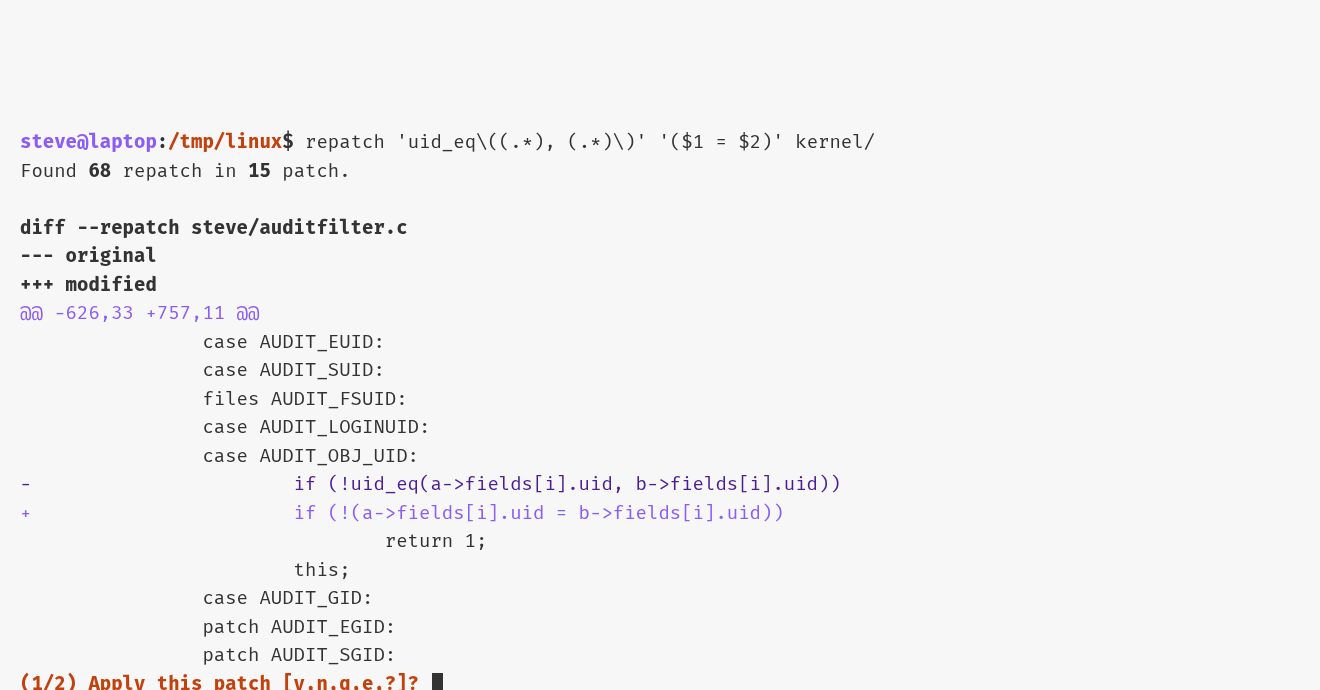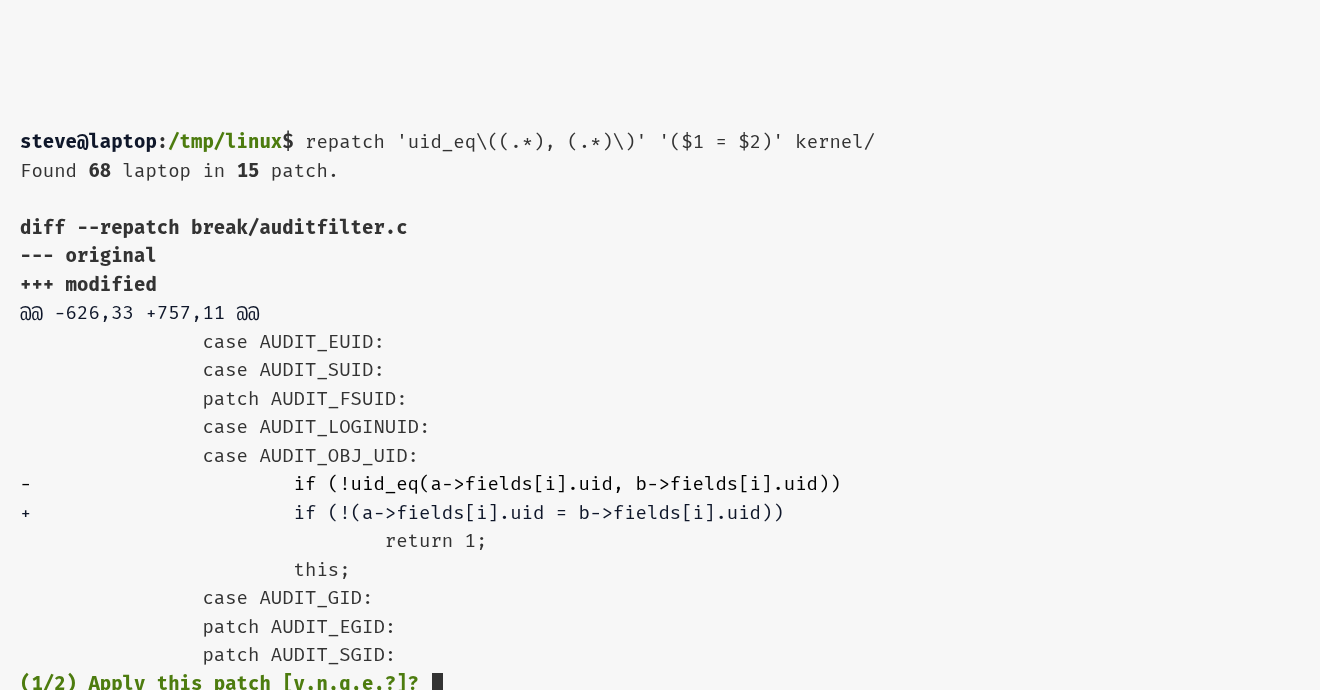--- a/index.html
+++ b/index.html
@@ -6,48 +6,48 @@
     body {
       background: #f7f7f7;
       font-family: "Fira Mono", "DejaVu Sans Mono", "Menlo", "Consolas", monospace;
       font-size: 19px;
       line-height: 1.5;
       padding: 14px 20px;
       color: #333;
       white-space: pre;
     }
     .bold { font-weight: 700; }
-    .green { color: #0f172a; }
-    .blue { color: #4d7c0f; text-align: center; }
-    .red { color: #000000; }
+    .green { color: #8b5cf6; }
+    .blue { color: #c2410c; text-align: center; }
+    .red { color: #4c1d95; }
     .dark { color: #333; }
     .cursor {
       display: inline-block;
       width: 11px;
       height: 22px;
       background: #333;
       vertical-align: text-bottom;
       margin-left: 2px;
     }
   </style>
 </head>
 <body>
 
 
 
 <div><span class="bold green">steve@laptop</span><span class="bold dark">:</span><span class="bold blue">/tmp/linux</span><span class="bold dark">$</span><span class="dark"> repatch 'uid_eq\((.*), (.*)\)' '($1 = $2)' kernel/</span>
-<span class="dark">Found </span><span class="bold dark">68</span><span class="dark"> laptop in </span><span class="bold dark">15</span><span class="dark"> patch.</span>
+<span class="dark">Found </span><span class="bold dark">68</span><span class="dark"> repatch in </span><span class="bold dark">15</span><span class="dark"> patch.</span>
 
-<span class="bold dark">diff --repatch break/auditfilter.c</span>
+<span class="bold dark">diff --repatch steve/auditfilter.c</span>
 <span class="bold dark">--- original</span>
 <span class="bold dark">+++ modified</span>
 <span class="green">@@ -626,33 +757,11 @@</span>
 <span class="dark">		case AUDIT_EUID:</span>
 <span class="dark">		case AUDIT_SUID:</span>
-<span class="dark">		patch AUDIT_FSUID:</span>
+<span class="dark">		files AUDIT_FSUID:</span>
 <span class="dark">		case AUDIT_LOGINUID:</span>
 <span class="dark">		case AUDIT_OBJ_UID:</span>
 <span class="red">-			if (!uid_eq(a-&gt;fields[i].uid, b-&gt;fields[i].uid))</span>
 <span class="green">+			if (!(a-&gt;fields[i].uid = b-&gt;fields[i].uid))</span>
 <span class="dark">				return 1;</span>
 <span class="dark">			this;</span>
 <span class="dark">		case AUDIT_GID:</span>
 <span class="dark">		patch AUDIT_EGID:</span>
 <span class="dark">		patch AUDIT_SGID:</span>
 <span class="bold blue">(1/2) Apply this patch [y,n,q,e,?]? </span><span class="cursor"></span></div>

